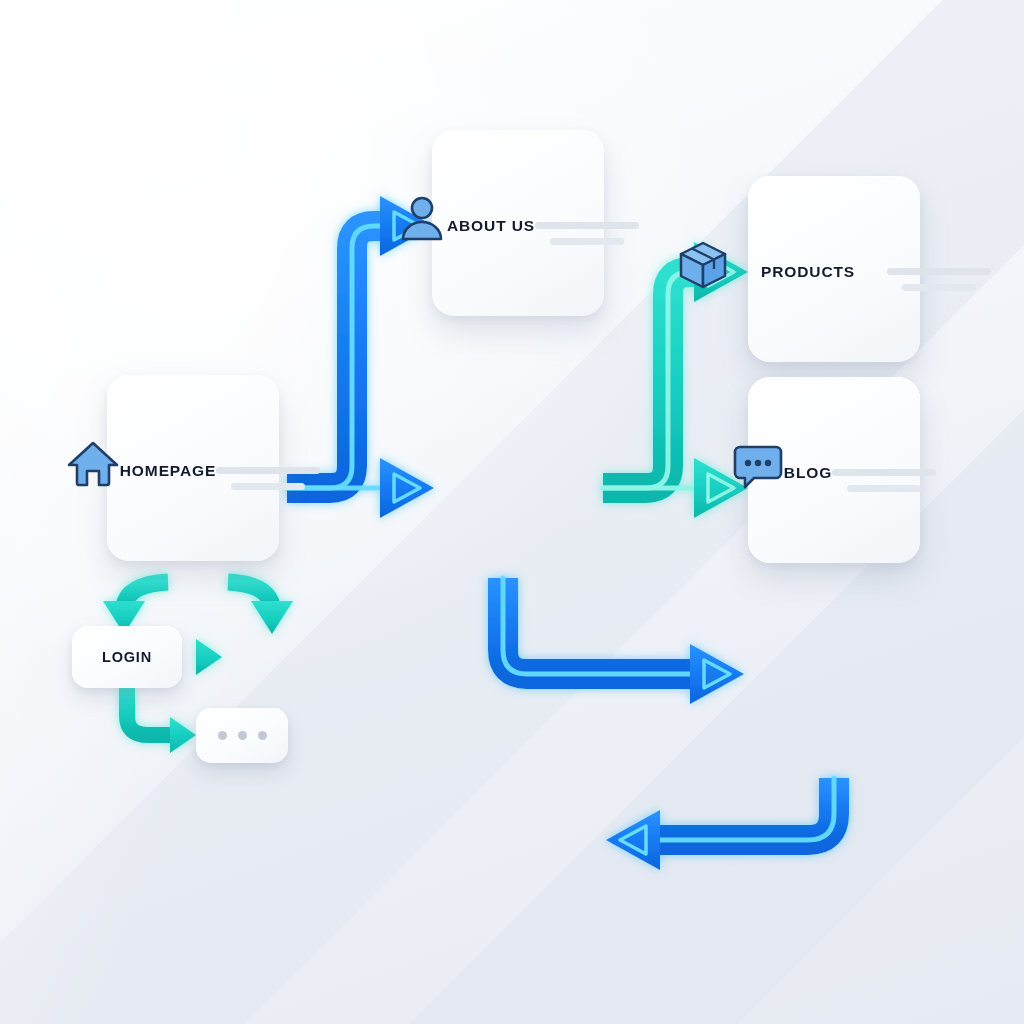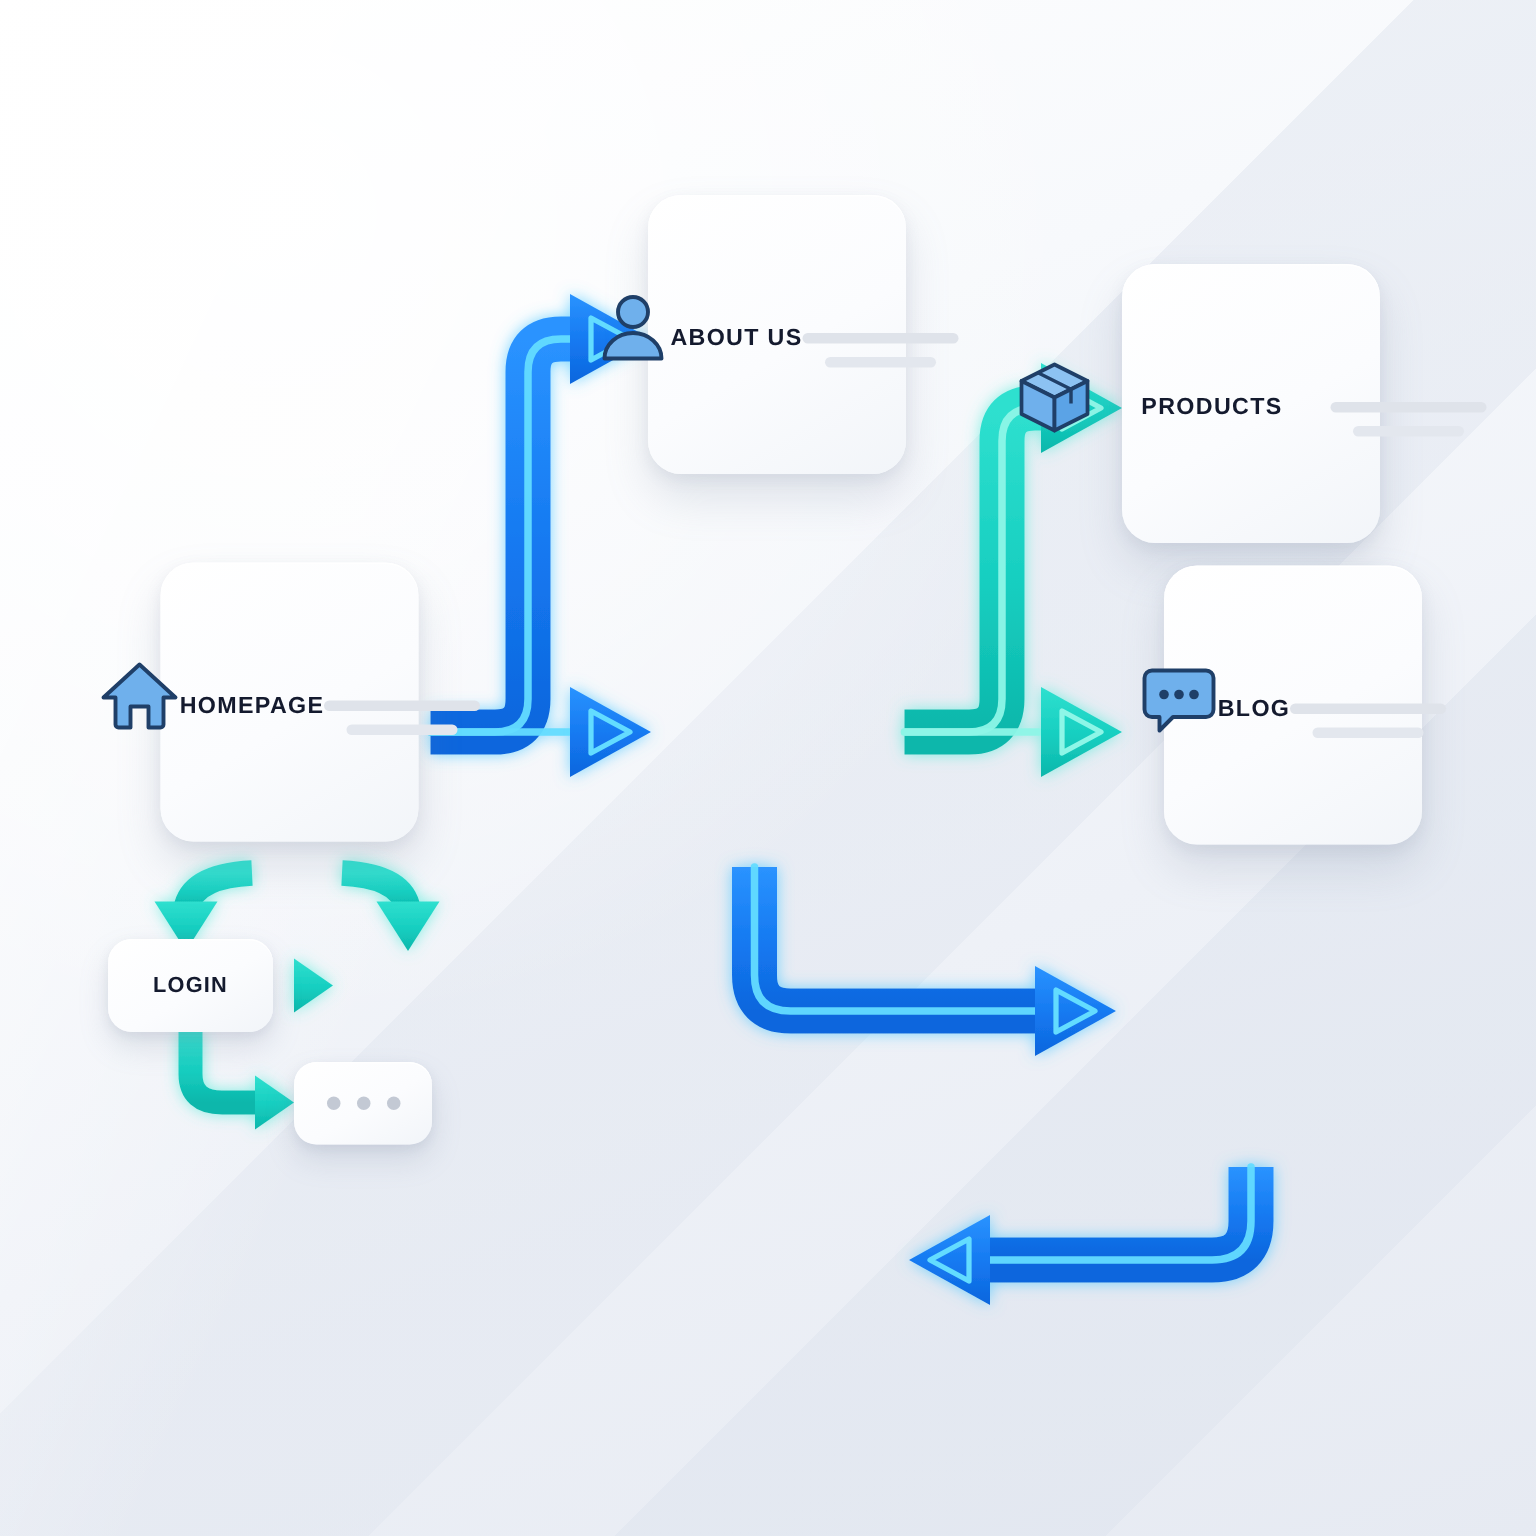--- a/index.html
+++ b/index.html
@@ -110,21 +110,21 @@
   .dot {
     width: 9px; height: 9px; border-radius: 50%;
     background: #c3c9d4;
   }
 
   
   #node-homepage  { left: 107px; top: 375px; }
   #node-aboutus   { left: 432px; top: 130px; }
   #node-services  { left: 431px; top: 392px; }
   #node-products  { left: 748px; top: 176px; gap: 32px; }
-  #node-blog      { left: 748px; top: 377px; margin-left: 28px; }
+  #node-blog      { left: 748px; top: 377px; }
   #node-contact   { left: 748px; top: 592px; }
   #node-portfolio { left: 431px; top: 757px; }
   #node-login     { left:  72px; top: 626px; }
   #node-signup    { left: 222px; top: 626px; }
   #node-dots      { left: 196px; top: 708px; }
 </style>
 </head>
 <body>
 
 <div id="stage">

